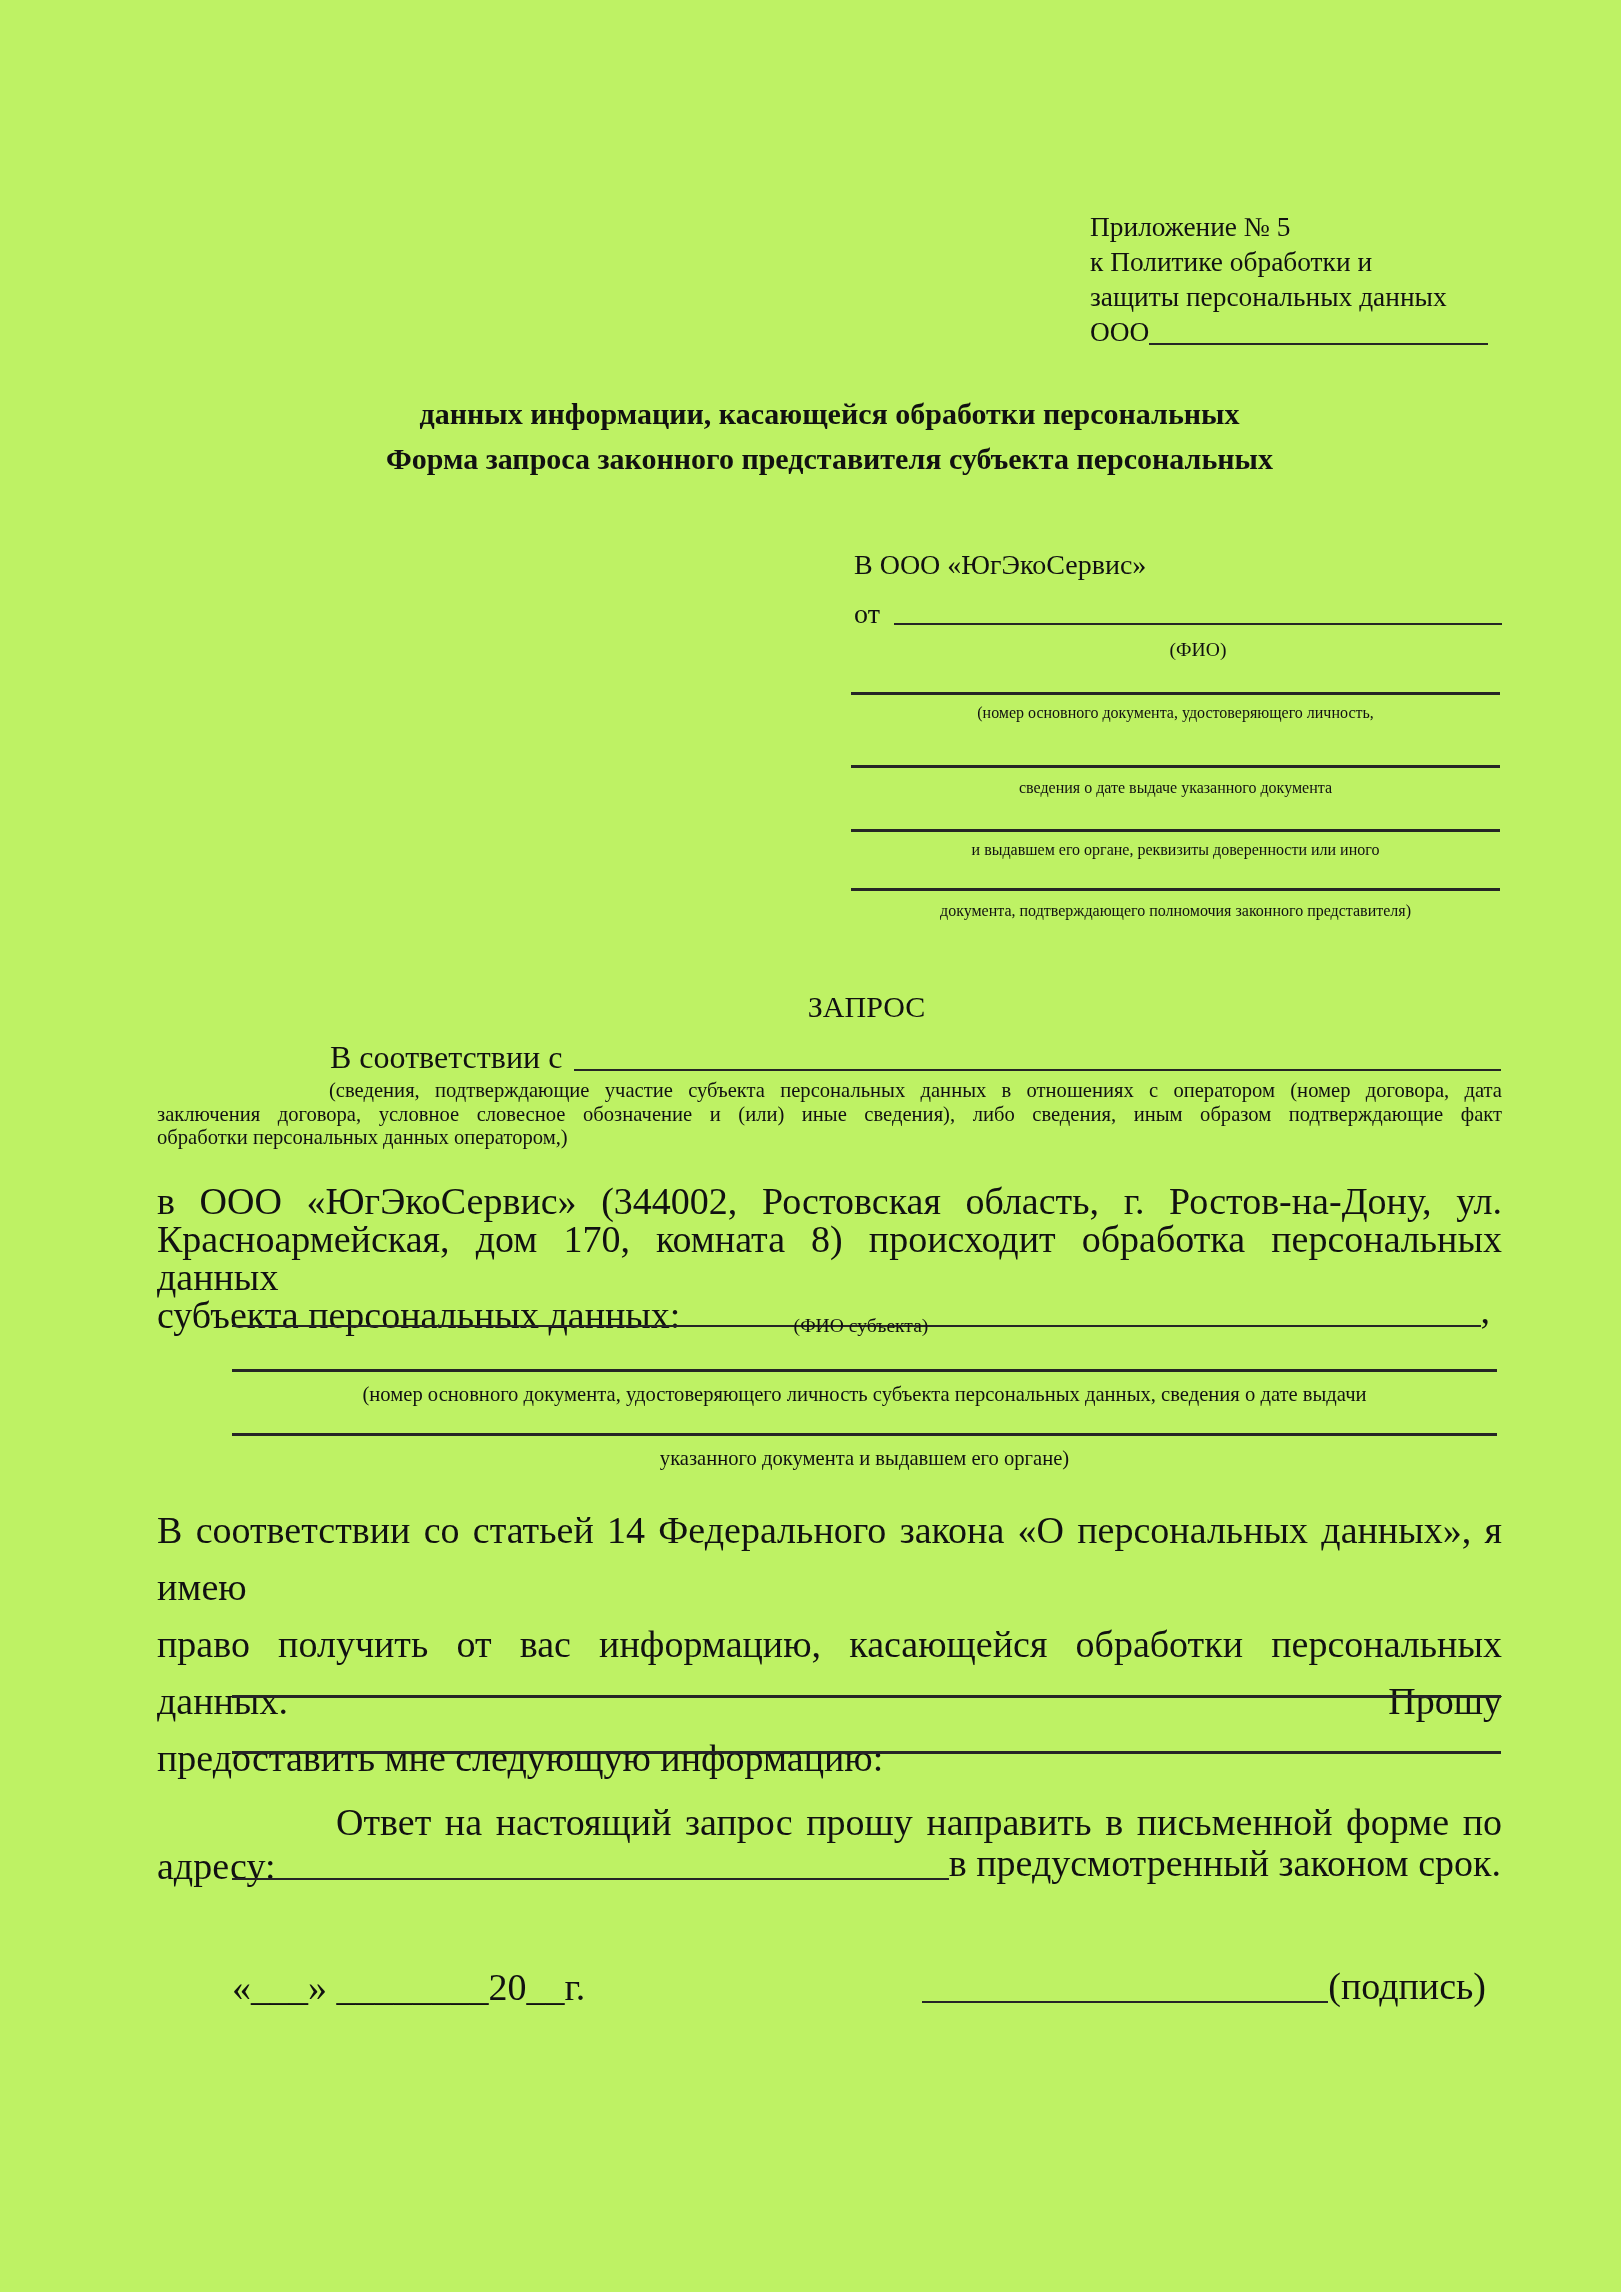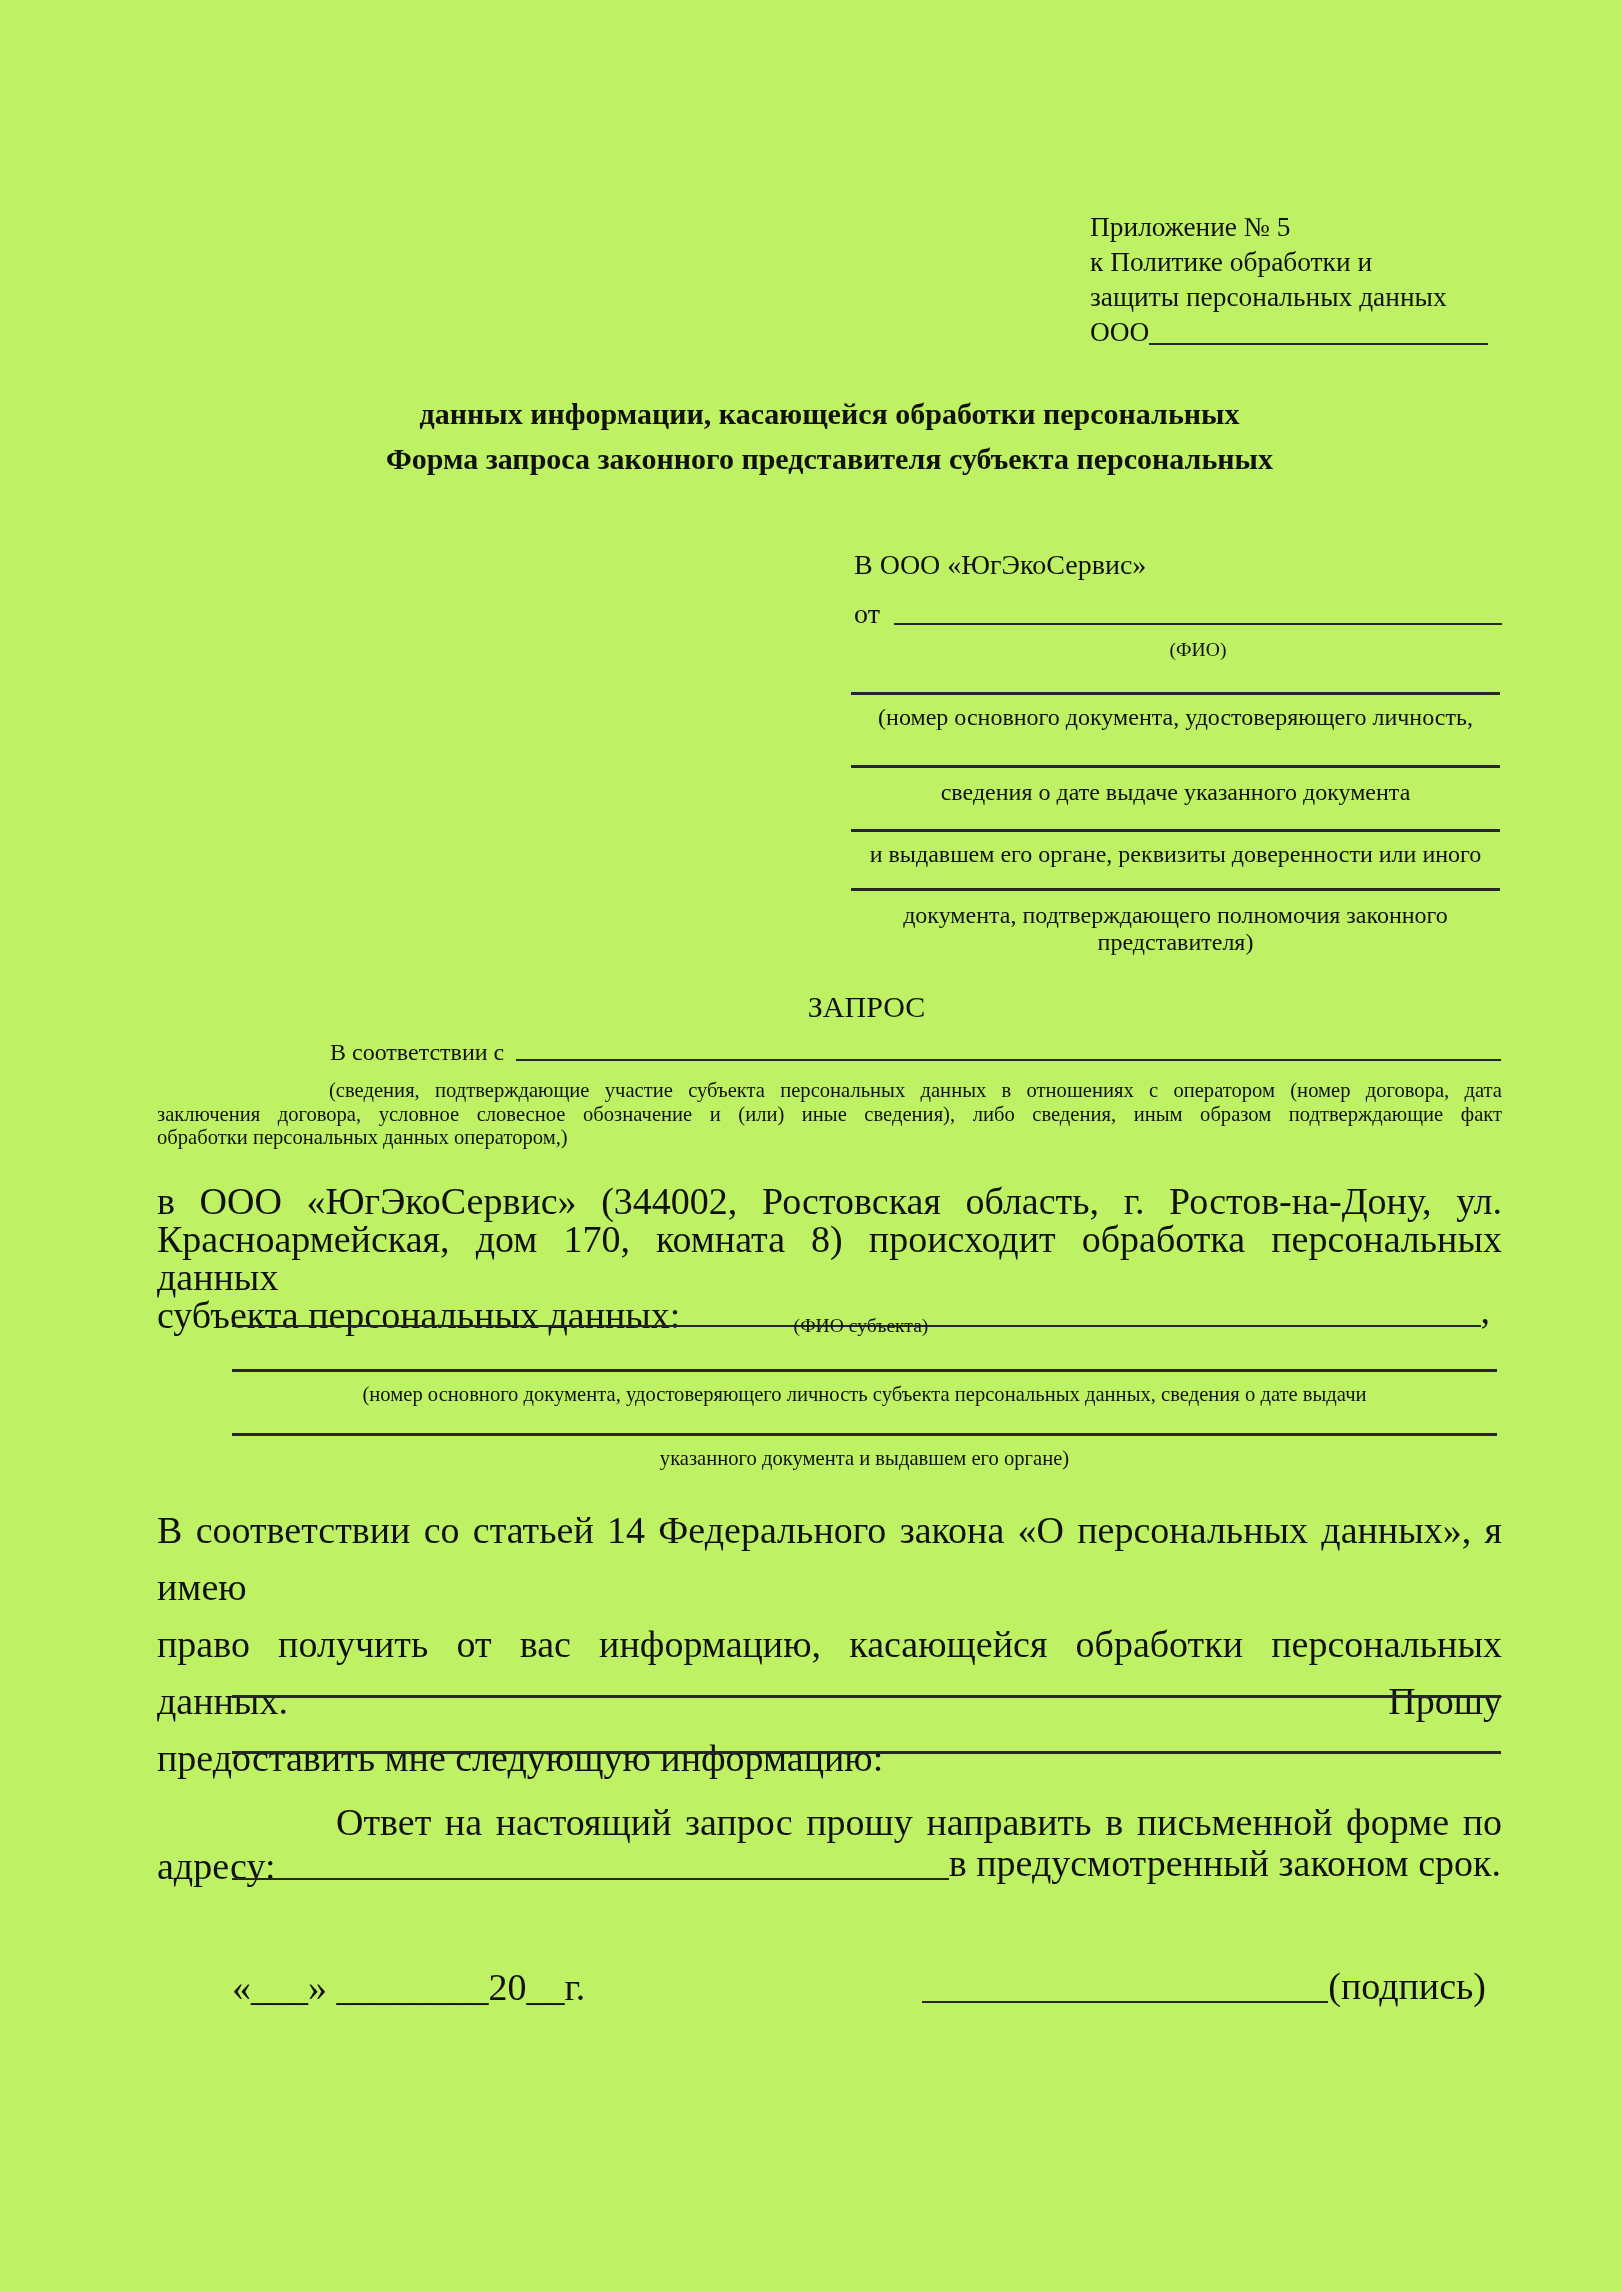--- a/index.html
+++ b/index.html
@@ -10,21 +10,21 @@
     background:#bef264;
     font-family:"Liberation Serif","DejaVu Serif",serif;
     color:#111;
     overflow:hidden;
   }
   .abs{position:absolute;}
   .rule{height:2.9px;background:#262626;}
   .flexrow{display:flex;align-items:flex-end;}
   .fill-line{flex:1;border-bottom:2.9px solid #262626;margin-bottom:4.9px;height:0;}
   .caption{font-size:19.6px;text-align:center;color:#111;}
-  .caption-sm{font-size:24px;text-align:center;color:#111;}
+  .caption-sm{font-size:16px;text-align:center;color:#111;}
   .body-text{font-size:38px;margin-top:12px;}
   .just{text-align:justify;text-align-last:justify;}
   .appendix{font-size:27.4px;line-height:35px;width:414px;}
   .title{font-size:30px;font-weight:bold;line-height:45px;text-align:center;width:1345px;}
   .fineprint{font-size:20.6px;line-height:23.5px;width:1345px;}
 </style>
 </head>
 <body>
 
 <div class="page">
@@ -59,21 +59,21 @@
   <div class="abs caption-sm" style="left:851px;top:779px;width:649px;">сведения о дате выдаче указанного документа</div>
 
   <div class="abs rule" style="left:851px;top:829px;width:649px;"></div>
   <div class="abs caption-sm" style="left:851px;top:841px;width:649px;">и выдавшем его органе, реквизиты доверенности или иного</div>
 
   <div class="abs rule" style="left:851px;top:888px;width:649px;"></div>
   <div class="abs caption-sm" style="left:851px;top:902px;width:649px;">документа, подтверждающего полномочия законного представителя)</div>
 
   <div class="abs" style="left:232px;top:990px;width:1269px;text-align:center;font-size:30px;">ЗАПРОС</div>
 
-  <div class="abs flexrow" style="left:330px;top:1039px;width:1171px;font-size:24px;">
+  <div class="abs flexrow" style="left:330px;top:1039px;width:1171px;font-size:32px;">
     <span style="margin-right:11.8px;">В соответствии с</span>
     <span class="fill-line"></span>
   </div>
 
   <div class="abs fineprint" style="left:157px;top:1079px;">
     <div class="just" style="padding-left:172px;">(сведения, подтверждающие участие субъекта персональных данных в отношениях с оператором (номер договора, дата</div>
     <div class="just">заключения договора, условное словесное обозначение и (или) иные сведения), либо сведения, иным образом подтверждающие факт</div>
     <div>обработки персональных данных оператором,)</div>
   </div>
 

